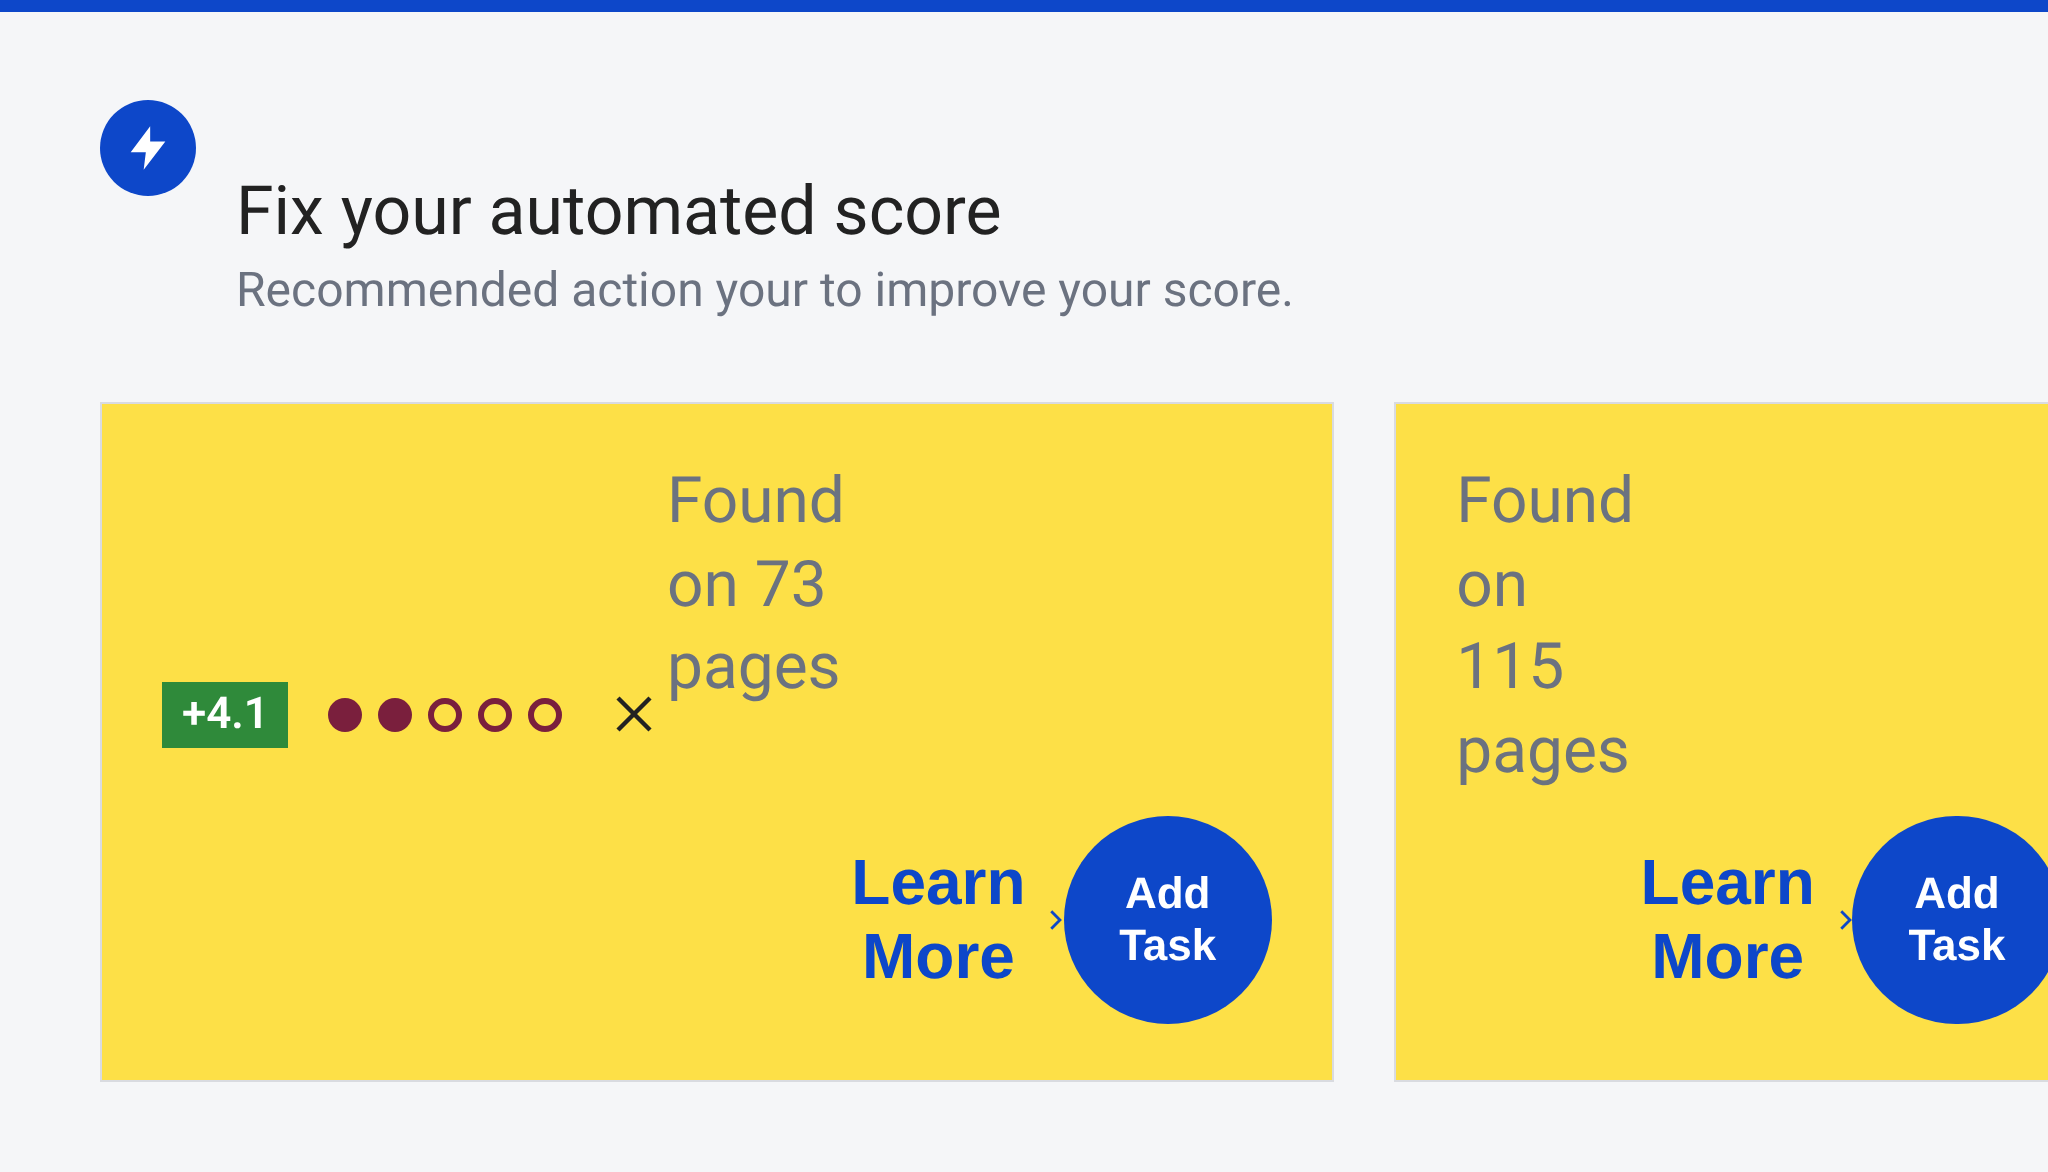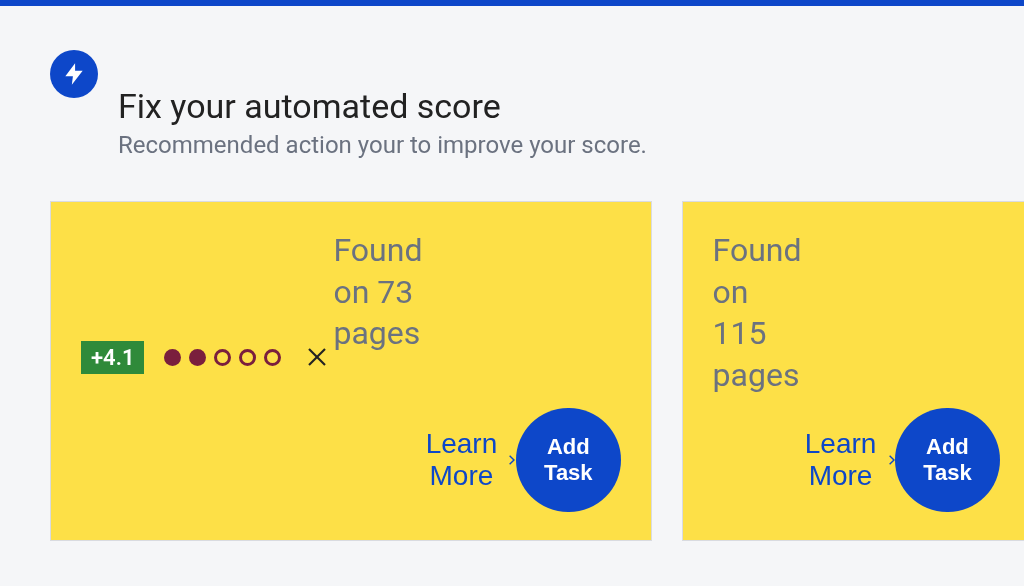--- a/index.html
+++ b/index.html
@@ -128,22 +128,22 @@
       margin-top: auto;
       display: flex;
       align-items: center;
       justify-content: space-between;
       padding-top: 24px;
     }
     .learn-more {
       background: none;
       border: none;
       color: #0d47c9;
-      font-size: 28px;
-      font-weight: 400;
+      font-size: 32px;
+      font-weight: 700;
       cursor: pointer;
       display: flex;
       align-items: center;
       gap: 8px;
     }
     .learn-more svg {
       width: 14px;
       height: 20px;
       stroke: #0d47c9;
       stroke-width: 2.6;

